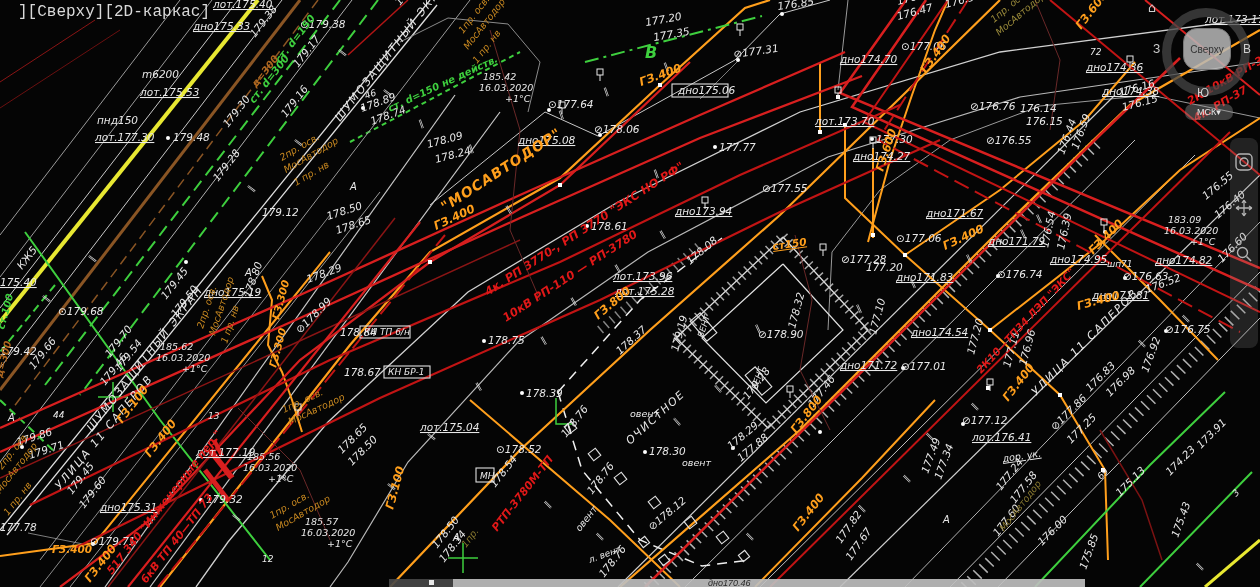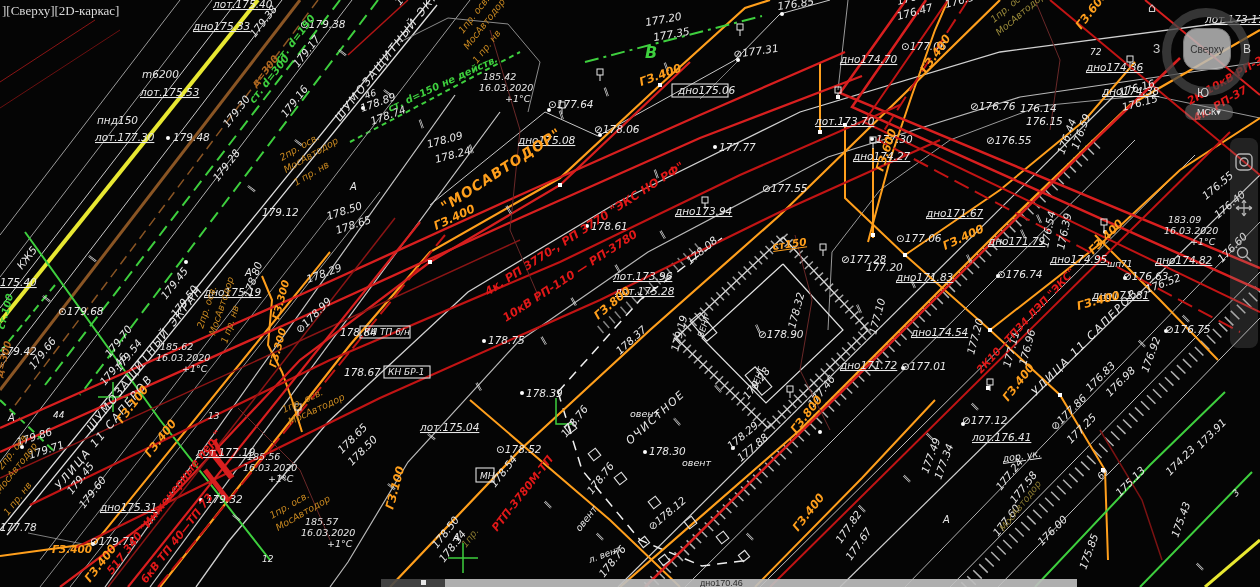--- a/index.html
+++ b/index.html
@@ -1,39 +1,39 @@
 <!DOCTYPE html>
 <html><head>
 <meta charset="utf-8">
 <style>
   html,body{margin:0;padding:0;background:#060606;}
   #stage{position:relative;width:1260px;height:587px;overflow:hidden;background:#050505;
          font-family:"DejaVu Sans",sans-serif;}
   #cad-svg{position:absolute;left:0;top:0;}
   .overlay{position:absolute;z-index:5;}
-  #vp-label{left:2px;top:3px;color:#d9d9d9;font-size:13px;font-family:Liberation Serif, serif;cursor:pointer;}
+  #vp-label{left:18px;top:3px;color:#d9d9d9;font-size:16px;font-family:Liberation Mono, monospace;cursor:pointer;}
   
   #viewcube{left:1145px;top:0;width:115px;height:132px;}
   #vc-ring{position:absolute;left:17px;top:8px;width:70px;height:70px;border:9px solid rgba(70,70,70,0.75);
            border-radius:50%;}
   #vc-face{position:absolute;left:38px;top:28px;width:46px;height:40px;background:rgba(185,185,185,0.85);
            border:1px solid #777;border-radius:14px;color:#333;font-size:10px;display:flex;
            align-items:center;justify-content:center;cursor:pointer;font-family:"Liberation Sans",sans-serif;}
   .vc-letter{position:absolute;color:#cfcfcf;font-size:12px;font-family:"Liberation Sans",sans-serif;cursor:pointer;}
   #vc-west{left:8px;top:42px;} #vc-east{left:98px;top:42px;} #vc-south{left:52px;top:86px;}
   #vc-home{position:absolute;left:3px;top:0px;color:#cfcfcf;font-size:13px;cursor:pointer;}
   #vc-ucs{position:absolute;left:40px;top:104px;width:48px;height:16px;background:rgba(150,150,150,0.40);
           border-radius:7px;color:#e6e6e6;font-size:9px;display:flex;align-items:center;justify-content:center;
           cursor:pointer;font-family:"Liberation Sans",sans-serif;}
   
   #navbar{left:1230px;top:138px;width:28px;height:210px;background:rgba(140,140,140,0.22);
           border-radius:8px;display:flex;flex-direction:column;align-items:center;gap:26px;padding-top:14px;box-sizing:border-box;}
   .nav-icon{width:20px;height:20px;opacity:0.8;cursor:pointer;}
   
-  #cmdbar{left:381px;top:579px;width:696px;height:8px;display:flex;}
+  #cmdbar{left:389px;top:579px;width:696px;height:8px;display:flex;font-style:italic;}
   #cmdbar .grip{width:64px;background:rgba(70,70,70,0.92);position:relative;}
   #cmdbar .grip .sq{position:absolute;left:40px;top:1px;width:5px;height:5px;background:#e8e8e8;}
   #cmdbar .field{flex:1;background:rgba(190,190,190,0.92);color:#2a2a2a;font-size:9px;
                  line-height:9px;padding-left:255px;font-family:"Liberation Sans",sans-serif;}
 </style>
 </head>
 <body>
 
 <div id="stage">
   <svg id="cad-svg" width="1260" height="587">

